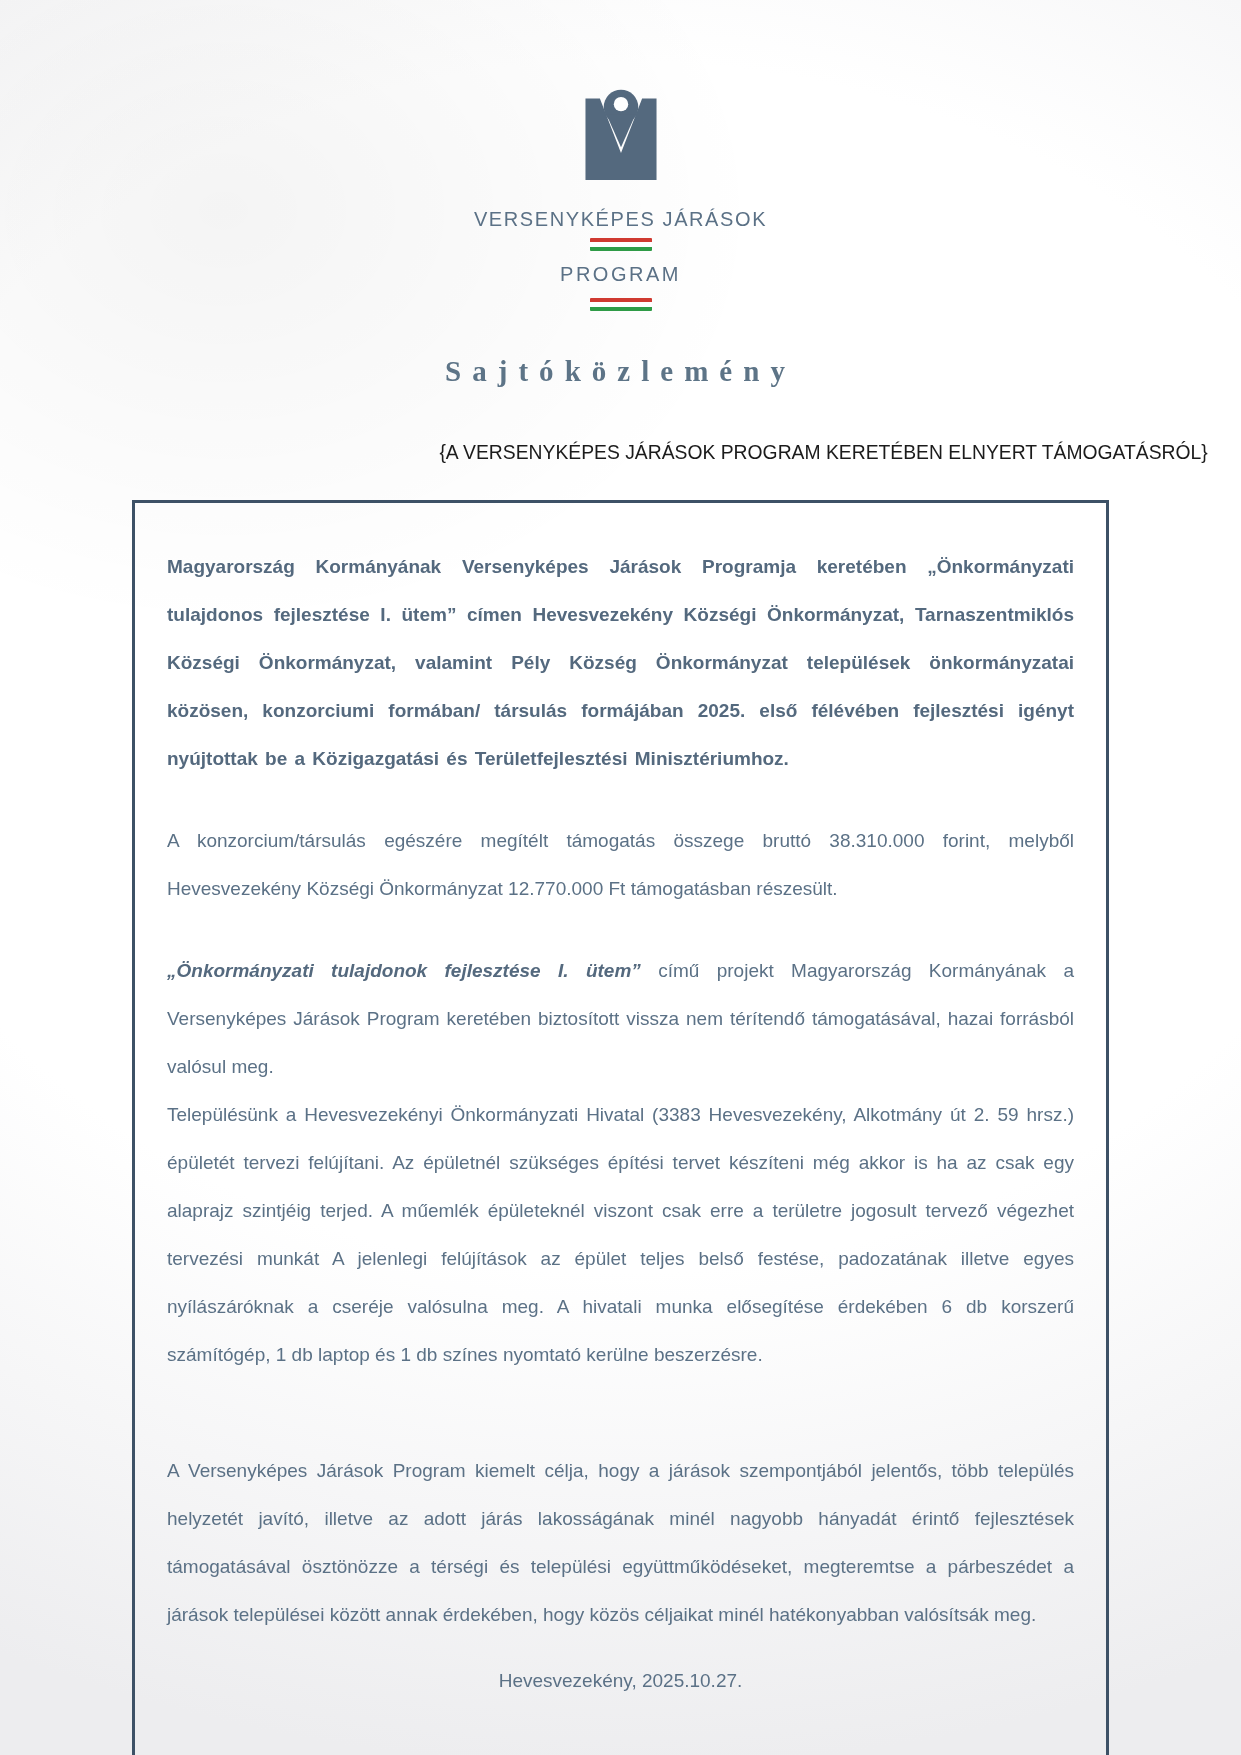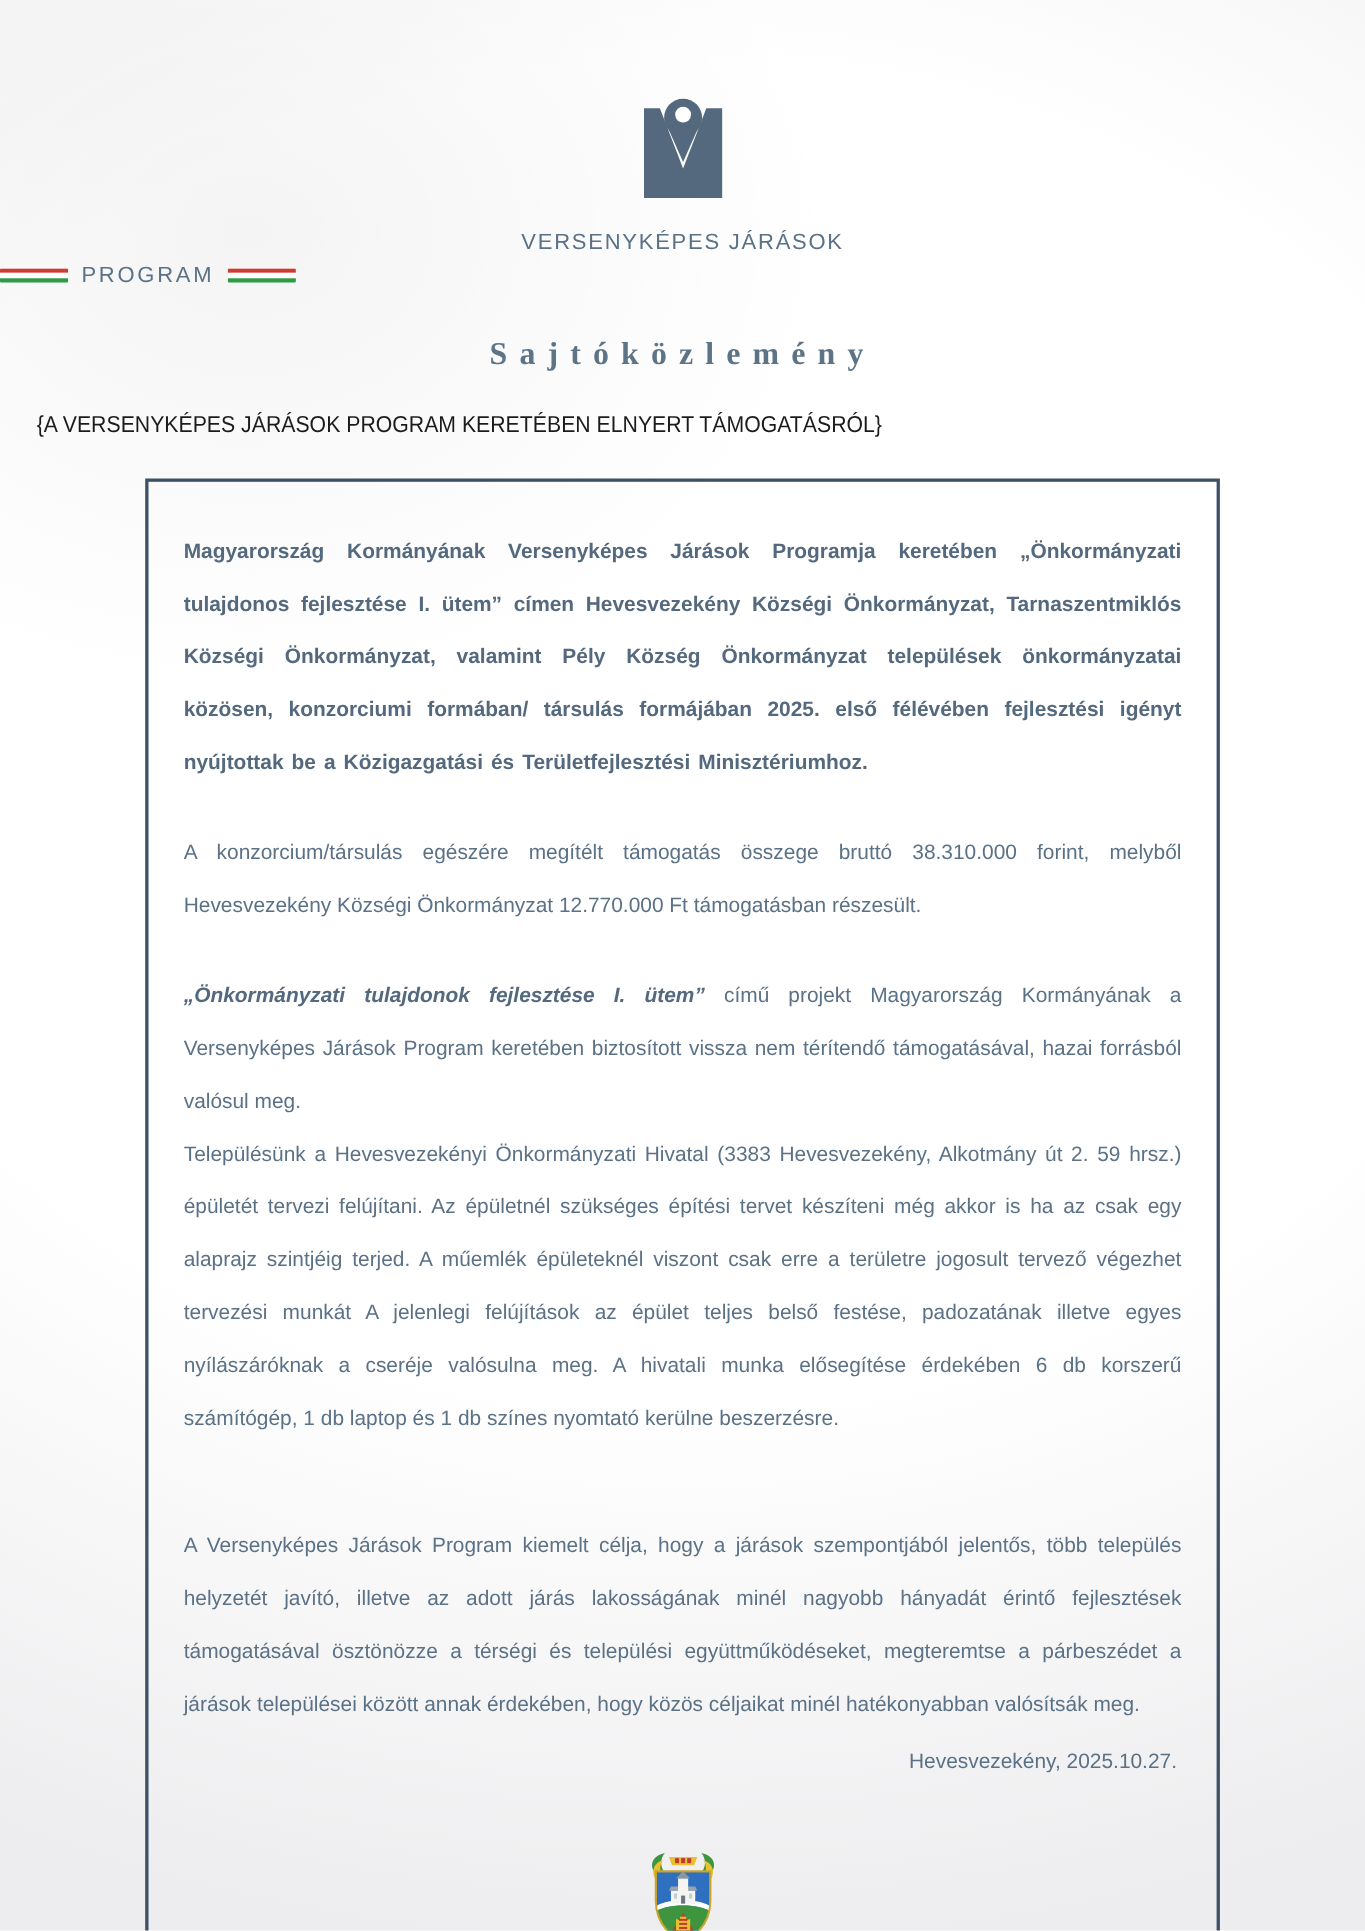--- a/index.html
+++ b/index.html
@@ -23,35 +23,35 @@
       radial-gradient(ellipse 1400px 1100px at 50% 38%, #ffffff 55%, #ededef 100%);
     color:var(--text);
   }
   .masthead{padding-top:84px;text-align:center}
   .logo-mark{width:76px;height:96px;display:inline-block}
   .wordmark-line1{
     margin-top:24px;font-size:20px;letter-spacing:1.6px;color:var(--text);
     font-weight:400;
   }
   .wordmark-row{
-    margin-top:7px;display:flex;align-items:center;justify-content:flex-start;gap:12px;
+    margin-top:7px;display:flex;align-items:center;justify-content:flex-end;gap:12px;flex-direction:column;
   }
   .wordmark-line2{font-size:20px;letter-spacing:2.5px;color:var(--text)}
   .flag-bar{width:62px;height:13px;display:inline-flex;flex-direction:column;border-radius:1px;overflow:hidden}
   .flag-bar i{flex:1;display:block}
   .flag-bar .r{background:var(--flag-red)}
   .flag-bar .w{background:#ffffff}
   .flag-bar .g{background:var(--flag-green)}
   .title{
     margin-top:44px;text-align:center;
     font-family:"Liberation Serif","DejaVu Serif",serif;
     font-size:29px;font-weight:700;letter-spacing:0.38em;
     color:var(--title);
   }
-  .subtitle-wrap{margin-top:36px;text-align:left}
+  .subtitle-wrap{margin-top:52px;text-align:right}
   .subtitle{
     display:inline-block;font-size:21px;color:var(--subtitle);
     letter-spacing:0px;transform:scaleX(0.92);transform-origin:center;
     font-weight:400;
   }
   .content-box{
     width:977px;margin:36px auto 0;
     border:3px solid var(--border);
     padding:40px 32px 20px;
     min-height:1250px;
@@ -59,21 +59,21 @@
     color:var(--text);
   }
   .para{text-align:justify;margin-bottom:34px}
   .para.bold{font-weight:700;color:var(--text-bold);word-spacing:2px}
   .para.tight{margin-bottom:0}
   .lead-quote{font-weight:700;font-style:italic;color:var(--text-bold)}
   .dates{margin-top:50px}
   .dates p{margin:0;text-align:left}
   .goal-block{margin-top:68px}
   .goal-block .para{margin-bottom:4px}
-  .signature{text-align:right;margin:4px}
+  .signature{text-align:center;margin:18px}
   .crest-wrap{margin-top:54px;text-align:center}
   .crest{width:74px;height:92px;display:inline-block}
 </style>
 </head>
 <body>
 
 <div class="page">
 
   <header class="masthead">
     <svg class="logo-mark" viewBox="0 0 78 100" aria-hidden="true">

